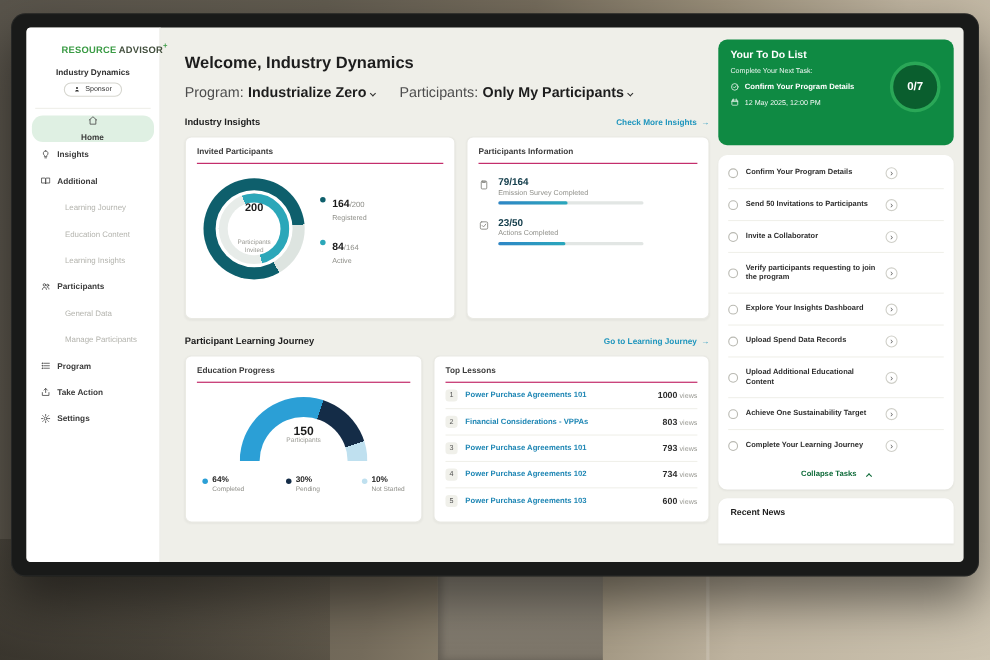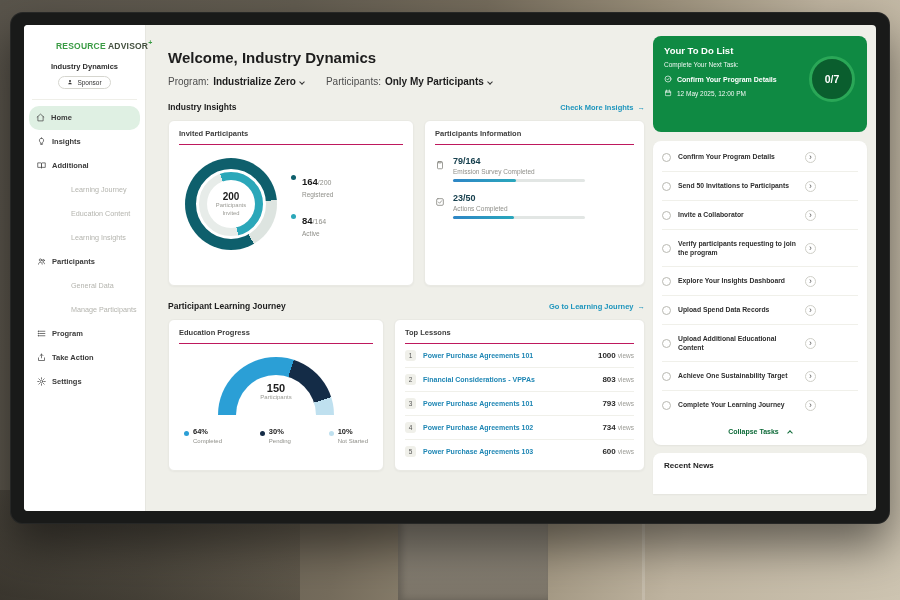--- a/index.html
+++ b/index.html
@@ -28,50 +28,50 @@
   .logo .res { color:#3a9b44;padding-left:20px; }
   .logo .adv { color:#44503f; }
   .logo .plus { color:#3a9b44; font-size:7px; vertical-align:super; }
   .org { text-align:center; font-size:7.5px; font-weight:bold; color:#2e2e2e; margin-top:11px; }
   .badge { margin:5px auto 0; width:fit-content; display:flex; align-items:center; gap:4px;
     border:1px solid #d6d6cf; border-radius:9px; padding:2px 8px; font-size:6.5px; color:#333; background:#fff; }
   .badge svg { width:6px; height:6px; }
   .side-div { height:1px; background:#efefe9; margin:10px 8px 6px; }
   .nav-item { display:flex; align-items:center; gap:6px; height:24px; padding:0 8px 0 13px;
     font-size:7.5px; font-weight:bold; color:#3a3a3a; cursor:pointer; }
-  .nav-item.sub { padding-left:47px; color:#b4b4ae; font-weight:normal; font-size:7.2px; }
-  .nav-item.active { background:#dff0e3; margin:0 5px; padding-left:7px; border-radius:10px; }
+  .nav-item.sub { padding-left:35px; color:#b4b4ae; font-weight:normal; font-size:7.2px; }
+  .nav-item.active { background:#dff0e3; margin:0 5px; padding-left:7px; border-radius:10px;flex-direction:column; }
   .nic { width:9px; height:9px; flex:0 0 9px; display:inline-flex; }
   .nic svg { width:9px; height:9px; stroke:#4a4a4a; fill:none; stroke-width:2; stroke-linecap:round; stroke-linejoin:round; }
 
   
   .main { position:absolute; left:122px; top:0; width:507px; bottom:0; padding:24px 8px 0 22px; }
   .welcome { font-size:15px; font-weight:bold; color:#1d1d1d; }
-  .filters { display:flex; gap:22px; margin-top:10px; font-size:10px; color:#4d4d4d; align-items:center; }
+  .filters { display:flex; gap:22px; margin-top:10px; font-size:13px; color:#4d4d4d; align-items:center; }
   .fval { font-weight:bold; color:#1d1d1d; margin-left:4px; }
   .chev { display:inline-block; width:4px; height:4px; border-right:1.2px solid #333; border-bottom:1.2px solid #333;
     transform:rotate(45deg); margin:0 0 1px 4px; }
   .chev.up { transform:rotate(-135deg); margin-bottom:-2px; border-color:#0d6a38; }
   .sec-row { display:flex; justify-content:space-between; align-items:center; margin-top:15px; }
   .sec-title { font-size:8.5px; font-weight:bold; color:#1d1d1d; }
   .sec-link { font-size:7.5px; font-weight:bold; color:#1e95bd; cursor:pointer; display:flex; gap:4px; align-items:center; }
   .cards { display:flex; gap:10px; margin-top:8px; }
   .card { background:#fff; border:1px solid #e9e9e3; border-radius:6px; box-shadow:0 1px 2px rgba(0,0,0,.04); padding:8px 10px; }
   .card-title { font-size:7.5px; font-weight:bold; color:#3c3c3c; padding-bottom:6px; border-bottom:1px solid #be185d; }
 
   .card-invited { width:246px; height:166px; }
   .donut-wrap { display:flex; align-items:center; gap:14px; margin-top:13px; padding-left:6px; }
   .donut { width:92px; height:92px; border-radius:50%;
     background:conic-gradient(from 150deg,#0e5f6c 0 295deg,#dde4e0 295deg 360deg);
     display:flex; align-items:center; justify-content:center; }
   .donut-mid { width:70px; height:70px; border-radius:50%; border:3px solid #fff;
     background:conic-gradient(from 340deg,#2ba7b9 0 187deg,#e7ece9 187deg 360deg);
     display:flex; align-items:center; justify-content:center; }
   .donut-center { width:48px; height:48px; border-radius:50%; background:#fff; text-align:center;
-    display:flex; flex-direction:column; align-items:center; justify-content:center; }
+    display:flex; flex-direction:column; align-items:center; justify-content:space-between; }
   .donut-val { font-size:10px; font-weight:bold; color:#1d1d1d; }
   .donut-lab { font-size:5.8px; color:#9a9a94; line-height:1.25; width:36px; }
   .dleg { display:flex; flex-direction:column; gap:12px; }
   .dleg-item { display:flex; gap:6px; }
   .dot { width:5px; height:5px; border-radius:50%; margin-top:4px; flex:0 0 5px; }
   .c-dark { background:#0e5f6c; } .c-teal { background:#2ba7b9; }
   .c-blue { background:#2b9fd6; } .c-navy { background:#142c47; } .c-pale { background:#bfe0ef; }
   .dleg-val { font-size:9.5px; font-weight:bold; color:#1b1b1b; }
   .dleg-suffix { font-size:7px; font-weight:normal; color:#8f8f89; }
   .dleg-lab { font-size:6.5px; color:#8f8f89; margin-top:2px; }

